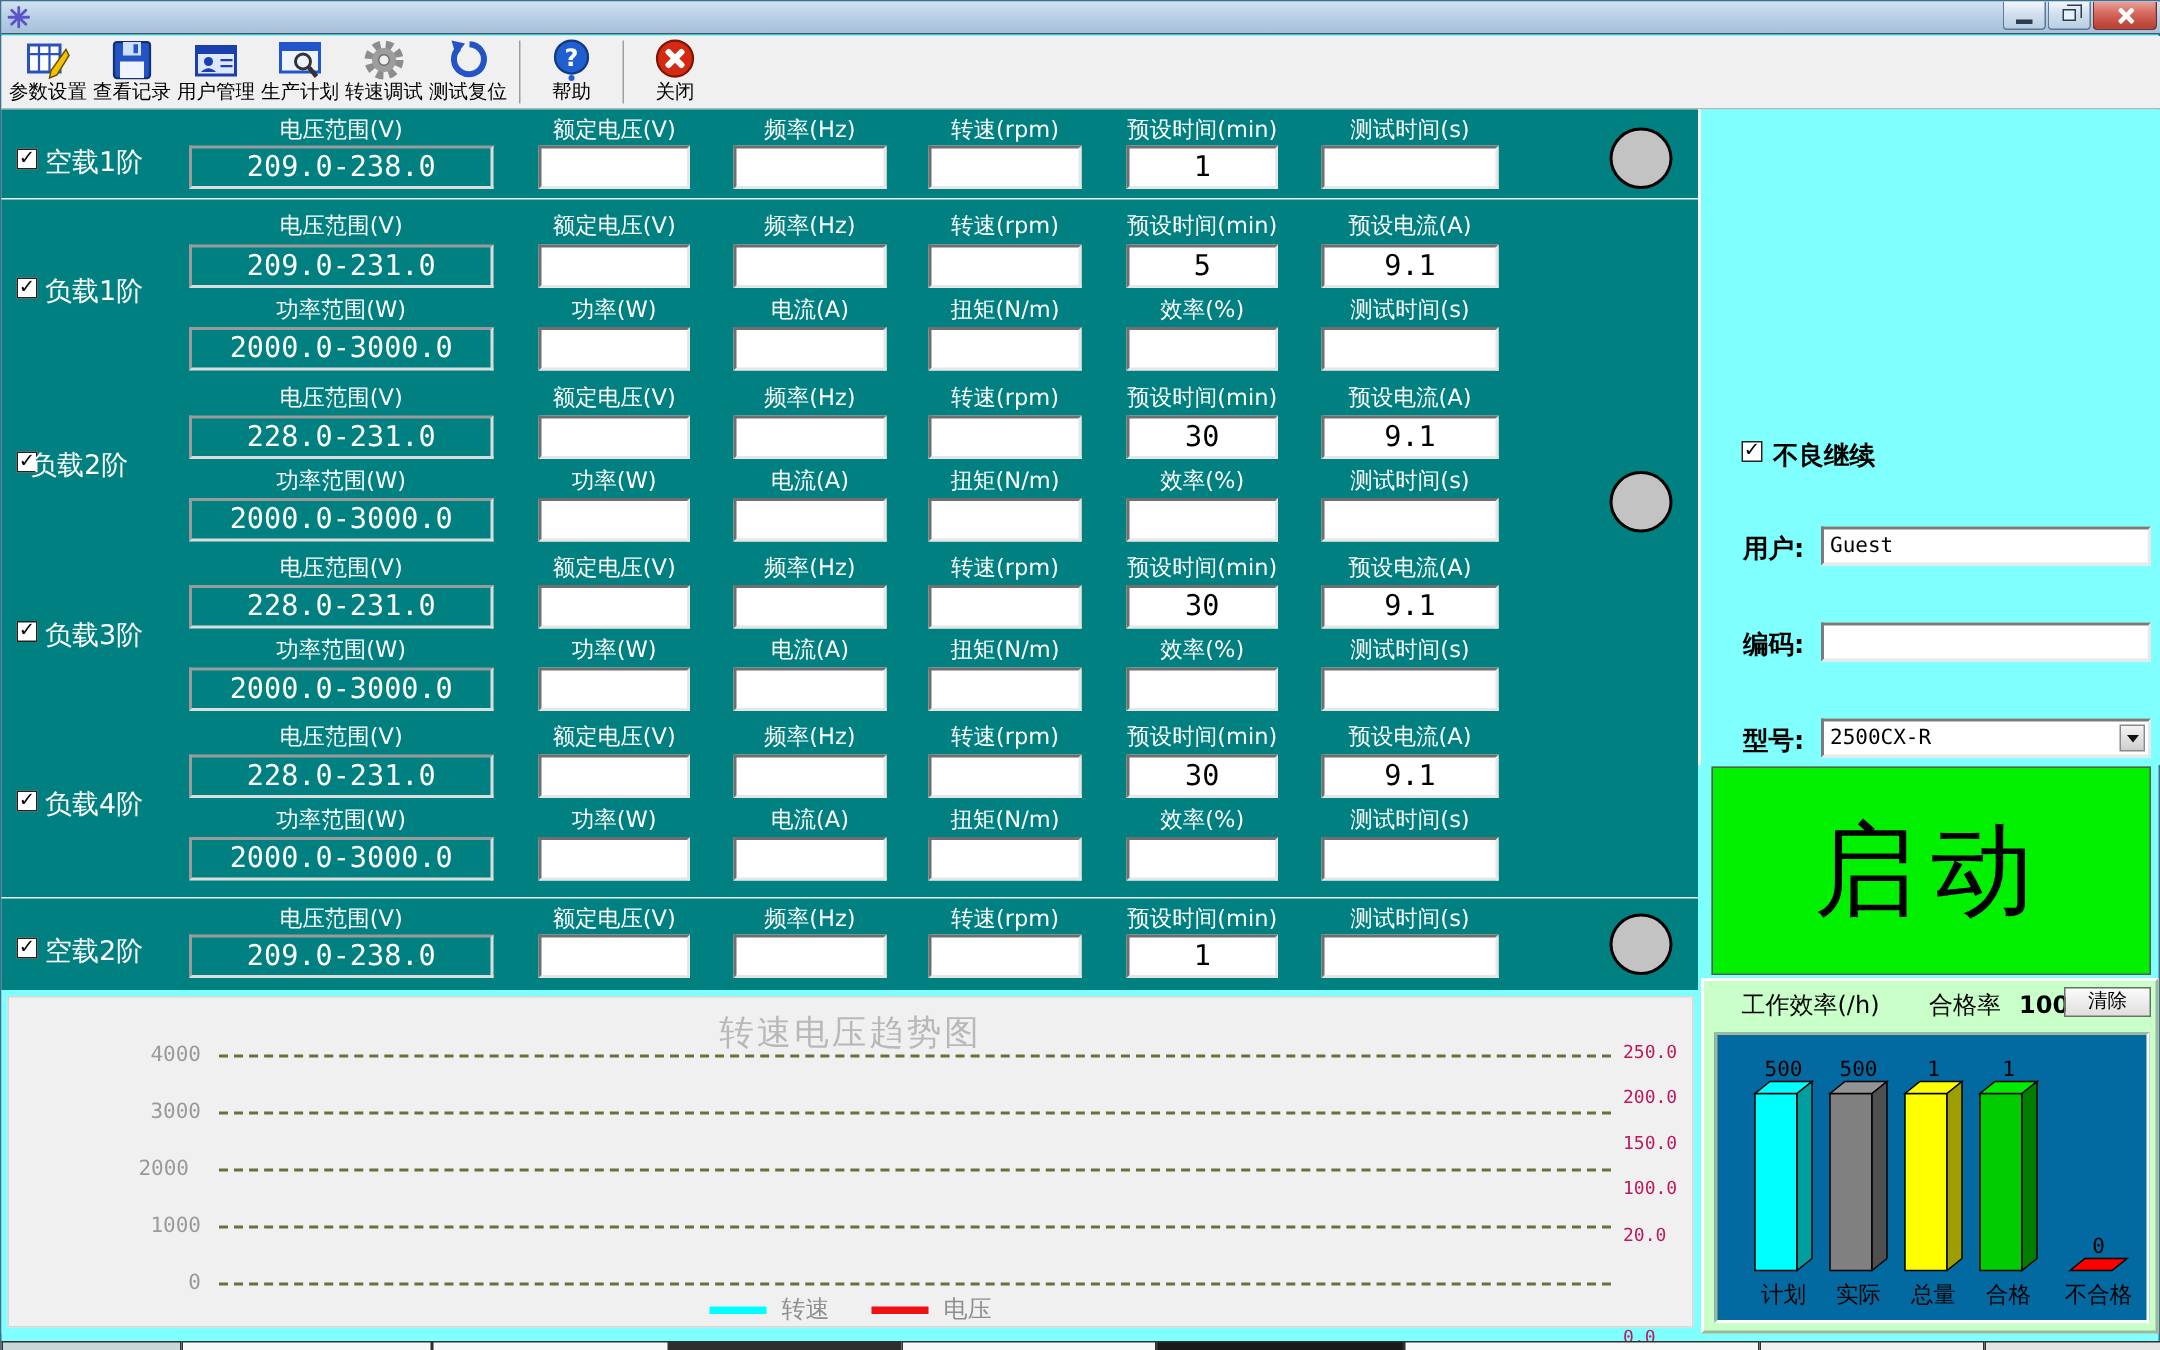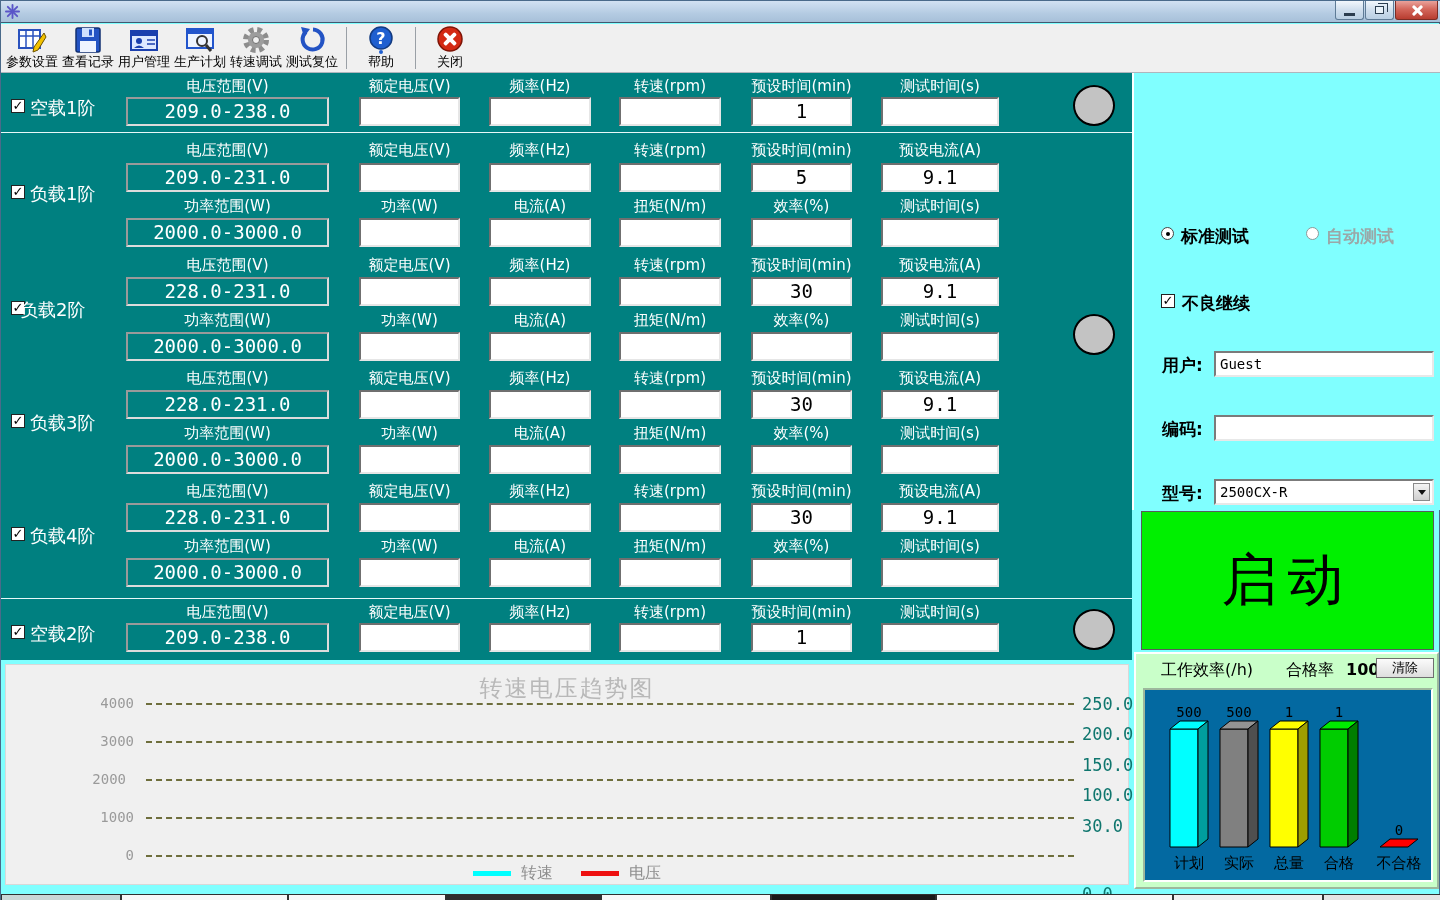--- a/index.html
+++ b/index.html
@@ -74,21 +74,21 @@
     font-family:"DejaVu Sans Mono",monospace; color:#000; padding:3px 4px 0 4px; }
   .select-arrow { position:absolute; right:2px; top:2px; width:17px; height:18px;
     background:linear-gradient(#f4f4f4,#cfcfcf); border:1px solid #8a8a8a;
     display:flex; align-items:center; justify-content:center; }
   .select-arrow:after { content:""; width:0; height:0; border:4px solid transparent;
     border-top:5px solid #111; margin-top:4px; }
 
   
   #start-btn { position:absolute; left:1140px; top:510px; width:293px; height:139px; background:#00F000;
     border:1px solid #5a5a5a; display:flex; align-items:center; justify-content:center;
-    font-family:"DejaVu Serif",serif; font-size:56px; color:#000; letter-spacing:10px; }
+    font-family:"DejaVu Serif",serif; font-size:68px; color:#000; letter-spacing:10px; }
 
   
   #stats-panel { position:absolute; left:1133px; top:651px; width:305px; height:237px;
     background:#C9FFC9; border:2px solid; border-color:#fff #9db89d #9db89d #fff; }
   #stats-header { position:absolute; left:0; top:6px; width:100%; height:20px; }
   #eff-label { position:absolute; left:25px; font-size:16px; color:#000; }
   #rate-label { position:absolute; left:150px; font-size:16px; color:#000; }
   #rate-value { position:absolute; left:210px; font-size:16px; font-weight:bold; color:#000; }
   #clear-btn { position:absolute; left:240px; top:-2px; width:58px; height:20px;
     background:linear-gradient(#fbfbfb,#dedede); border:1px solid #6e6e6e; font-size:13px;
@@ -99,21 +99,21 @@
   
   #trend-outer { position:absolute; left:0; top:659px; width:1131px; height:229px; background:#80FFFF;
     padding:4px 0 4px 4px; }
   #trend { position:relative; width:1124px; height:221px; background:#F0F0F0; border:1px solid #d8d8d8; }
   #trend-title { position:absolute; top:8px; left:0; width:100%; text-align:center;
     font-size:23px; color:#b8b8b8; letter-spacing:2px; }
   .gridline { position:absolute; left:140px; width:928px; height:0;
     border-top:2px dashed #6e6e3c; }
   .yl { position:absolute; width:90px; text-align:right; font-size:14px; color:#9a9a9a;
     font-family:"DejaVu Sans Mono",monospace; }
-  .yr { position:absolute; left:1076px; font-size:17px; color:#0f766e;
+  .yr { position:absolute; left:1076px; font-size:12px; color:#be185d;
     font-family:"DejaVu Sans Mono",monospace; }
   #legend { position:absolute; left:0; top:198px; width:100%; display:flex; justify-content:center; gap:28px; }
   .legend-item { display:flex; align-items:center; gap:10px; }
   .legend-line { width:38px; height:5px; }
   .legend-text { font-size:16px; color:#8e8e8e; }
 
   
   #status-strip { position:absolute; left:0; top:893px; width:1440px; height:7px; display:flex; }
   .strip-seg { height:7px; border:1px solid #303030; border-bottom:none; background:#f4f4f4; }
 </style>
@@ -368,28 +368,20 @@
         <div class="f-input" style="left: 618px; width: 102px; top: 24px;"></div>
         <div class="f-label" style="left: 725px; width: 151px; top: 4px;">预设时间(min)</div>
         <div class="f-input" style="left: 750px; width: 101px; top: 24px;">1</div>
         <div class="f-label" style="left: 855px; width: 168px; top: 4px;">测试时间(s)</div>
         <div class="f-input" style="left: 880px; width: 118px; top: 24px;"></div>
       </div>
     </div>
 
   <div id="right-panel">
 
-    <div class="radio-row">
-      <div class="radio" style="left:27px; top:2px">
-          <div class="dot"></div>
-        </div>
-      <span class="radio-label" style="left:47px">标准测试</span>
-      <div class="radio disabled" style="left:172px; top:2px"></div>
-      <span class="radio-label disabled" style="left:192px">自动测试</span>
-    </div>
 
     <div class="rcheck-row" style="left:0; width:100%">
       <div class="chk" style="left:27px; top:2px; position:absolute">✓</div>
       <span class="radio-label" style="left:48px; position:absolute">不良继续</span>
     </div>
 
     <div class="form-row" style="top:281px">
       <span class="form-label">用户:</span>
       <div class="text-input" style="top:-3px">Guest</div>
     </div>
@@ -462,21 +454,21 @@
         <div class="gridline" style="top: 114px;"></div>
         <div class="yl" style="left: 30px; top: 106px;">2000</div>
         <div class="gridline" style="top: 152px;"></div>
         <div class="yl" style="left: 38px; top: 144px;">1000</div>
         <div class="gridline" style="top: 190px;"></div>
         <div class="yl" style="left: 38px; top: 182px;">0</div>
         <div class="yr" style="top: 29px;">250.0</div>
         <div class="yr" style="top: 59.4px;">200.0</div>
         <div class="yr" style="top: 89.8px;">150.0</div>
         <div class="yr" style="top: 120.2px;">100.0</div>
-        <div class="yr" style="top: 150.6px;">30.0</div>
+        <div class="yr" style="top: 150.6px;">20.0</div>
         <div class="yr" style="top: 181px; margin-top: 38px;">0.0</div>
       </div>
   </div>
 
   <div id="status-strip">
       <div class="strip-seg" style="width: 120px; background: rgb(201, 214, 214);"></div>
       <div class="strip-seg" style="width: 167px; background: rgb(248, 248, 248);"></div>
       <div class="strip-seg" style="width: 158px; background: rgb(248, 248, 248);"></div>
       <div class="strip-seg" style="width: 155px; background: rgb(46, 46, 46);"></div>
       <div class="strip-seg" style="width: 170px; background: rgb(248, 248, 248);"></div>

